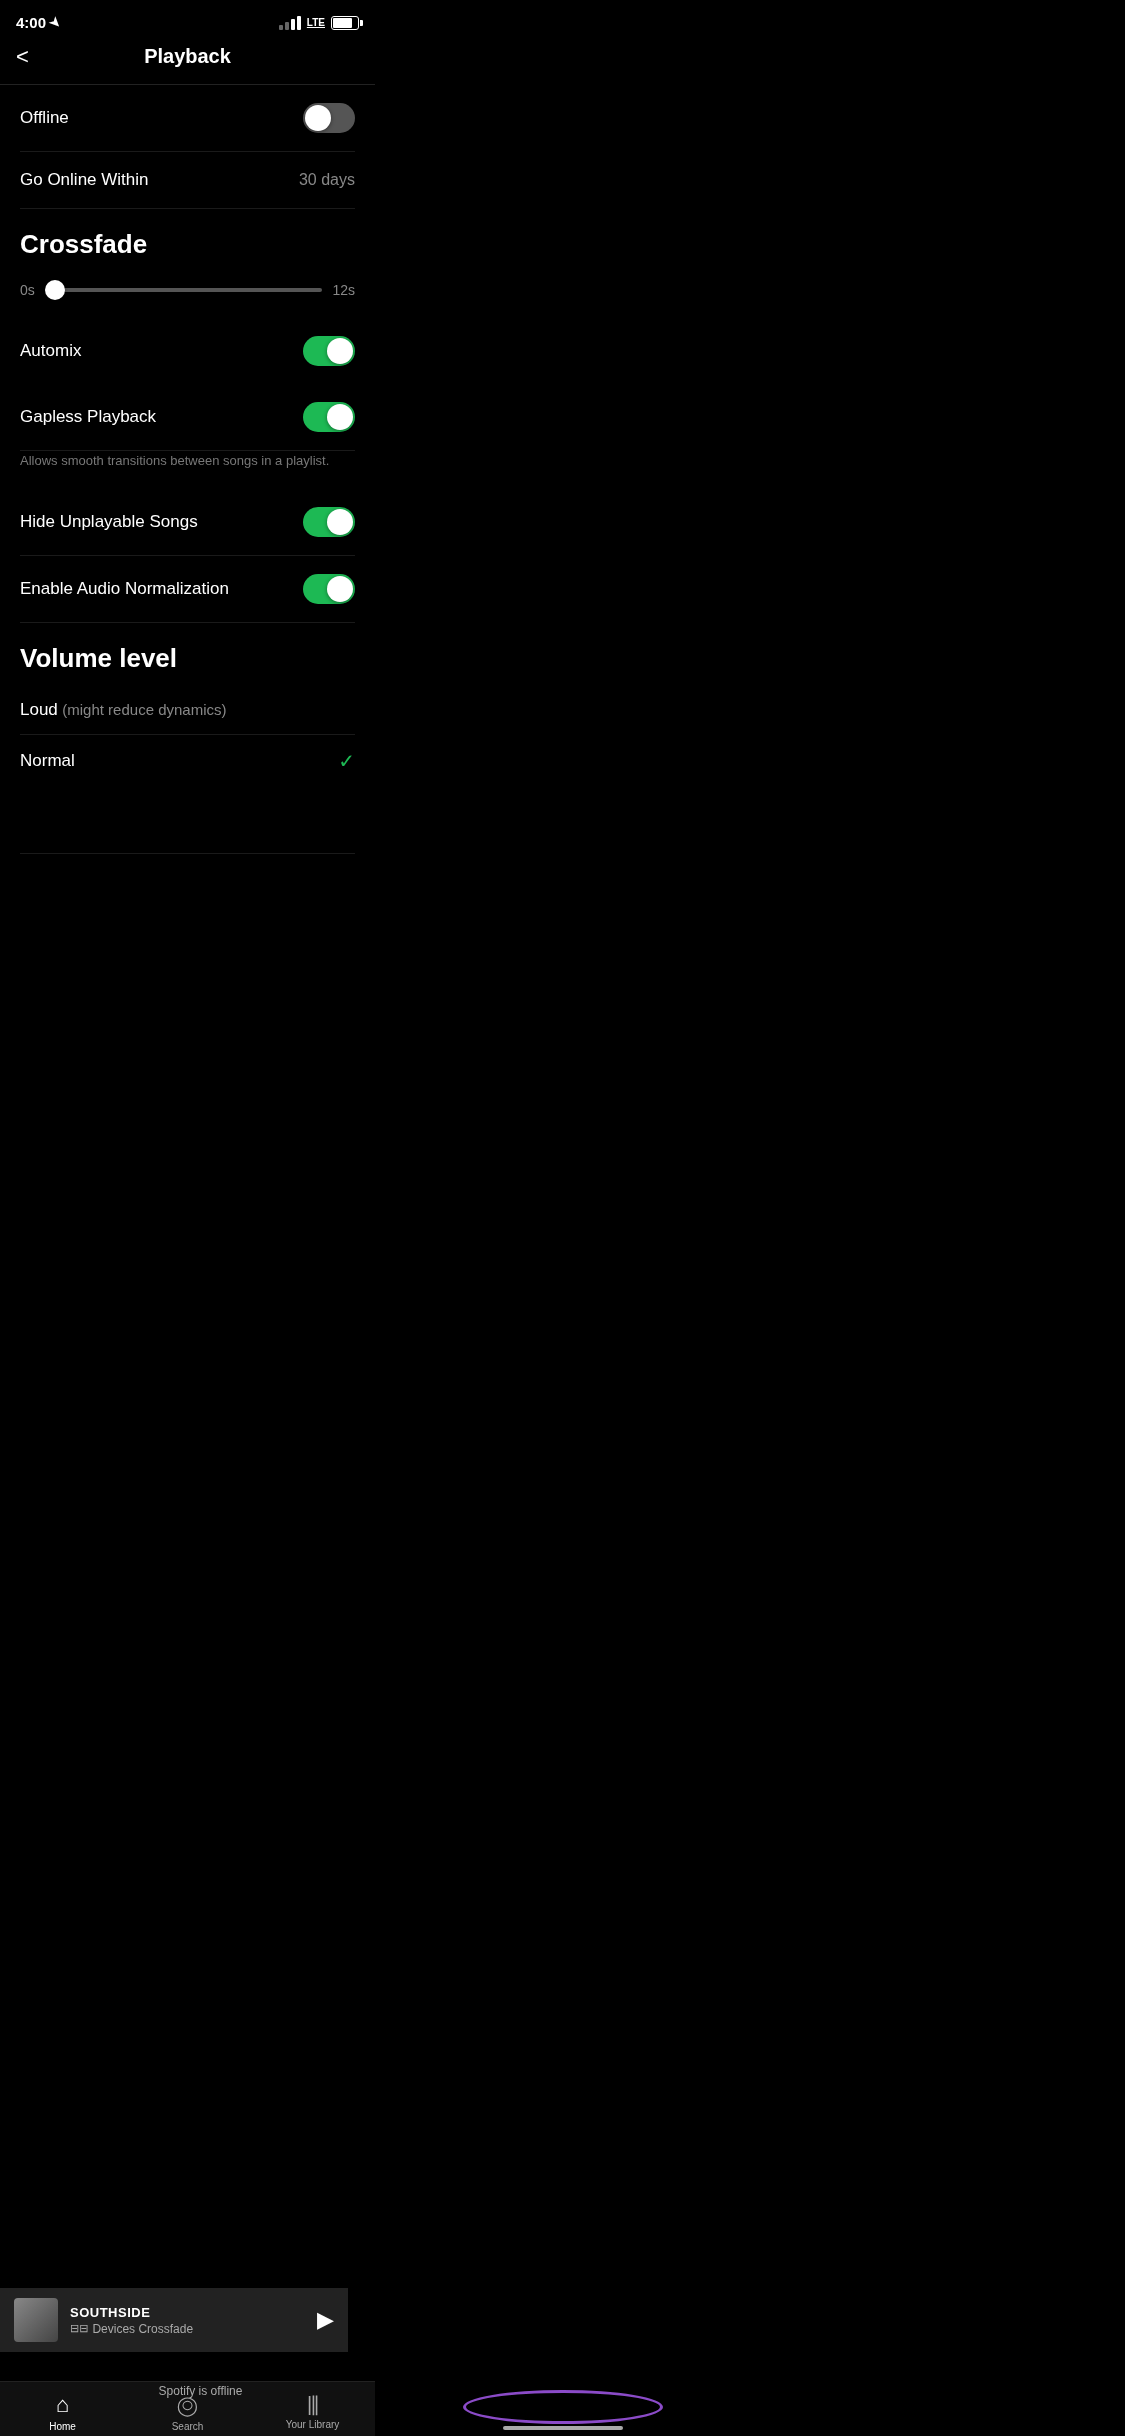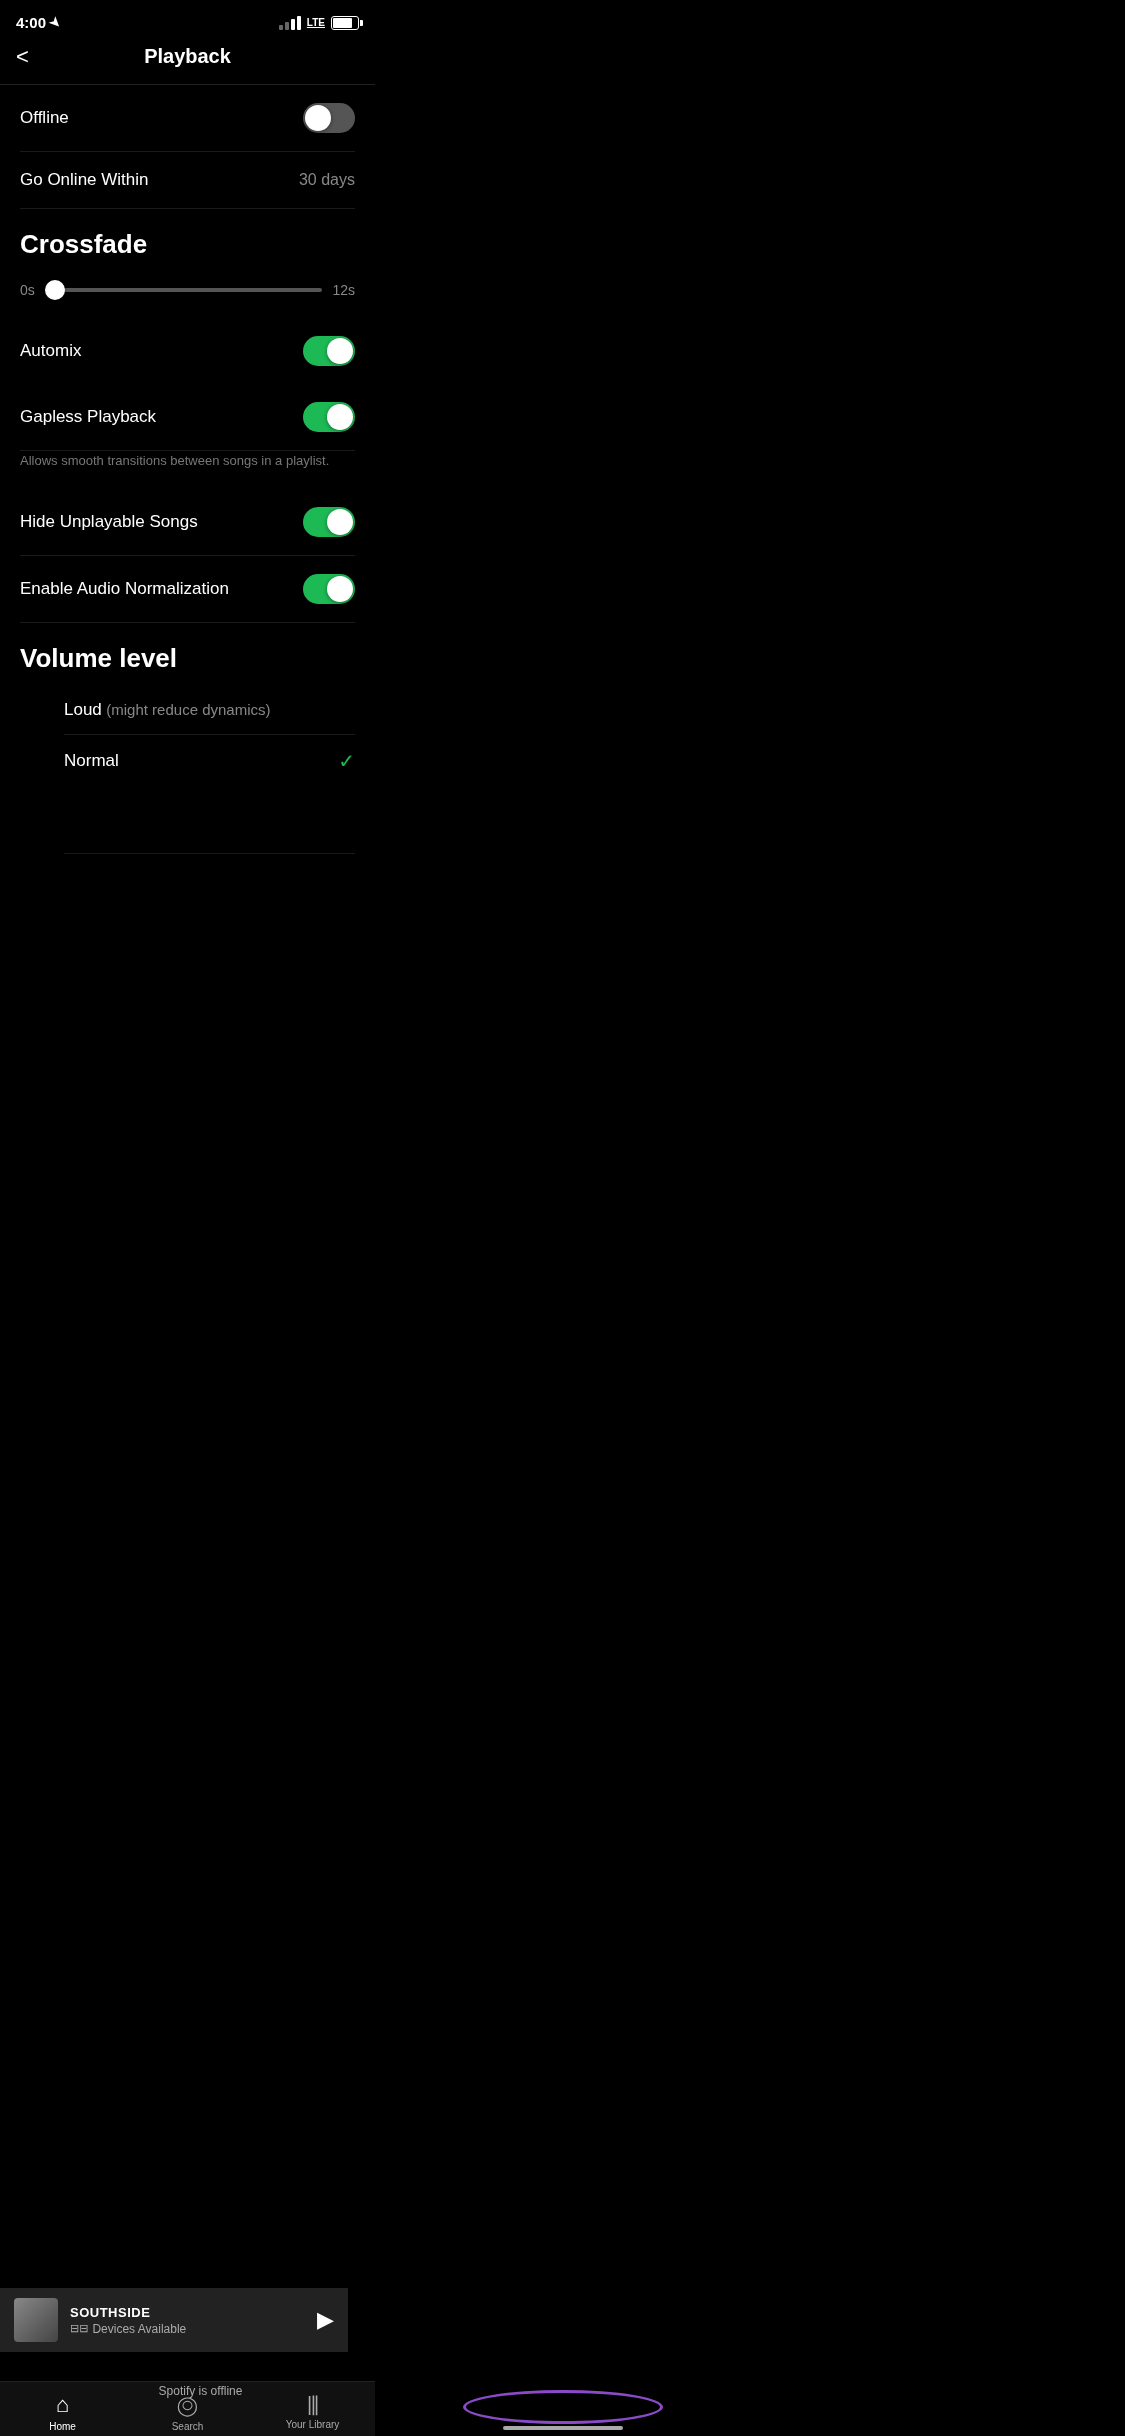--- a/index.html
+++ b/index.html
@@ -194,21 +194,20 @@
       left: 2%;
       transform: translate(-50%, -50%);
       box-shadow: 0 1px 4px rgba(0,0,0,0.4);
       cursor: pointer;
     }
 
     
     .volume-option {
       padding: 14px 0;
       border-bottom: 1px solid #1a1a1a;
-      margin-left: 44px;
     }
     .volume-option-label {
       font-size: 17px;
       color: #fff;
     }
     .volume-option-sub {
       font-size: 15px;
       color: #888;
       display: inline;
     }
@@ -455,21 +454,21 @@
 </div>
 
 <div class="now-playing-bar">
   <div class="np-thumb">
     <div class="np-thumb-img"></div>
   </div>
   <div class="np-info">
     <div class="np-title">SOUTHSIDE</div>
     <div class="np-sub">
       <span style="font-size:11px;">⊟⊟</span>
-      <span>Devices Available</span>
+      <span>Devices Crossfade</span>
     </div>
   </div>
   <div class="np-play">▶</div>
 </div>
 
 <div class="tab-bar">
   <div class="tab-item">
     <span class="tab-icon active">⌂</span>
     <span class="tab-label active">Home</span>
   </div>

